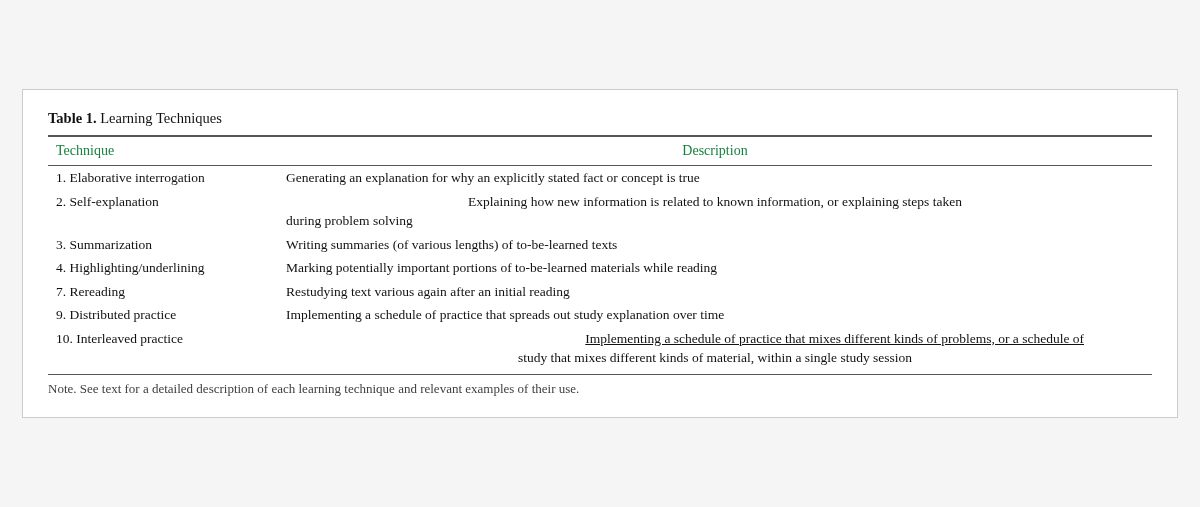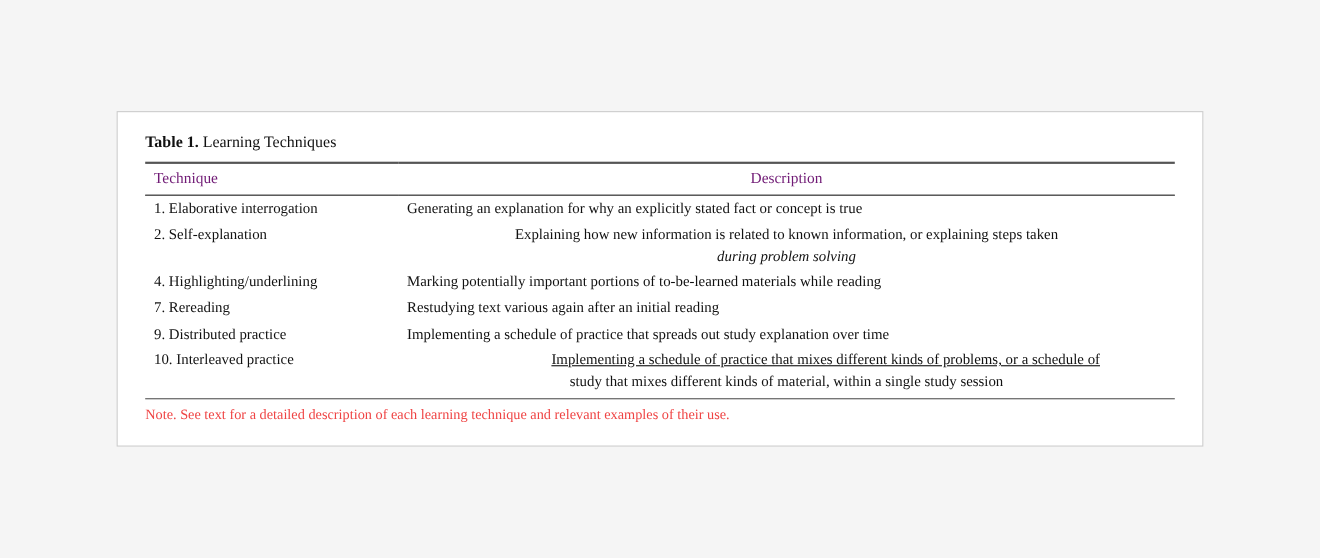--- a/index.html
+++ b/index.html
@@ -14,21 +14,21 @@
       background: #f5f5f5;
       display: flex;
       justify-content: center;
       align-items: center;
       min-height: 100vh;
       padding: 10px;
     }
 
     .table-container {
       background: #ffffff;
-      width: 988px;
+      width: 1156px;
       padding: 20px 25px 20px 25px;
       border: 1px solid #ccc;
     }
 
     .table-title {
       font-size: 14.5px;
       margin-bottom: 8px;
       color: #111;
     }
 
@@ -38,21 +38,21 @@
 
     table {
       width: 100%;
       border-collapse: collapse;
     }
 
     thead tr th {
       padding: 6px 8px 6px 8px;
       font-weight: normal;
       font-style: normal;
-      color: #701a75;
+      color: #15803d;
       text-align: left;
       font-size: 14px;
     }
 
     thead tr th.desc-col {
       text-align: center;
     }
 
     tbody tr td {
       padding: 2px 8px 2px 8px;
@@ -73,21 +73,21 @@
     }
 
     .bottom-border {
       border-bottom: 1px solid #555;
       margin-top: 4px;
     }
 
     .note {
       margin-top: 6px;
       font-size: 13px;
-      color: #ef4444;
+      color: #404040;
     }
 
     .header-row th {
       border-top: 2px solid #555;
       border-bottom: 1px solid #555;
     }
   </style>
 </head>
 <body>
 
@@ -104,22 +104,26 @@
     </thead>
     <tbody id="table-body">
     <tr>
           <td class="technique-col">1. Elaborative interrogation</td>
           <td class="desc-col">Generating an explanation for why an explicitly stated fact or concept is true</td>
         </tr>
         <tr>
           <td class="technique-col">2. Self-explanation</td>
           <td class="desc-col" style="text-align: left;">
             <div style="text-align: center; padding-left: 60px; padding-right: 60px;">Explaining how new information is related to known information, or explaining steps taken</div>
-            <div style="text-align: center; font-style: italic;">during problem solving</div>
+            <div style="">during problem solving</div>
           </td>
+        </tr>
+        <tr>
+          <td class="technique-col">3. Summarization</td>
+          <td class="desc-col">Writing summaries (of various lengths) of to-be-learned texts</td>
         </tr>
         <tr>
           <td class="technique-col">4. Highlighting/underlining</td>
           <td class="desc-col">Marking potentially important portions of to-be-learned materials while reading</td>
         </tr>
         <tr>
           <td class="technique-col">7. Rereading</td>
           <td class="desc-col">Restudying text various again after an initial reading</td>
         </tr>
         <tr>

